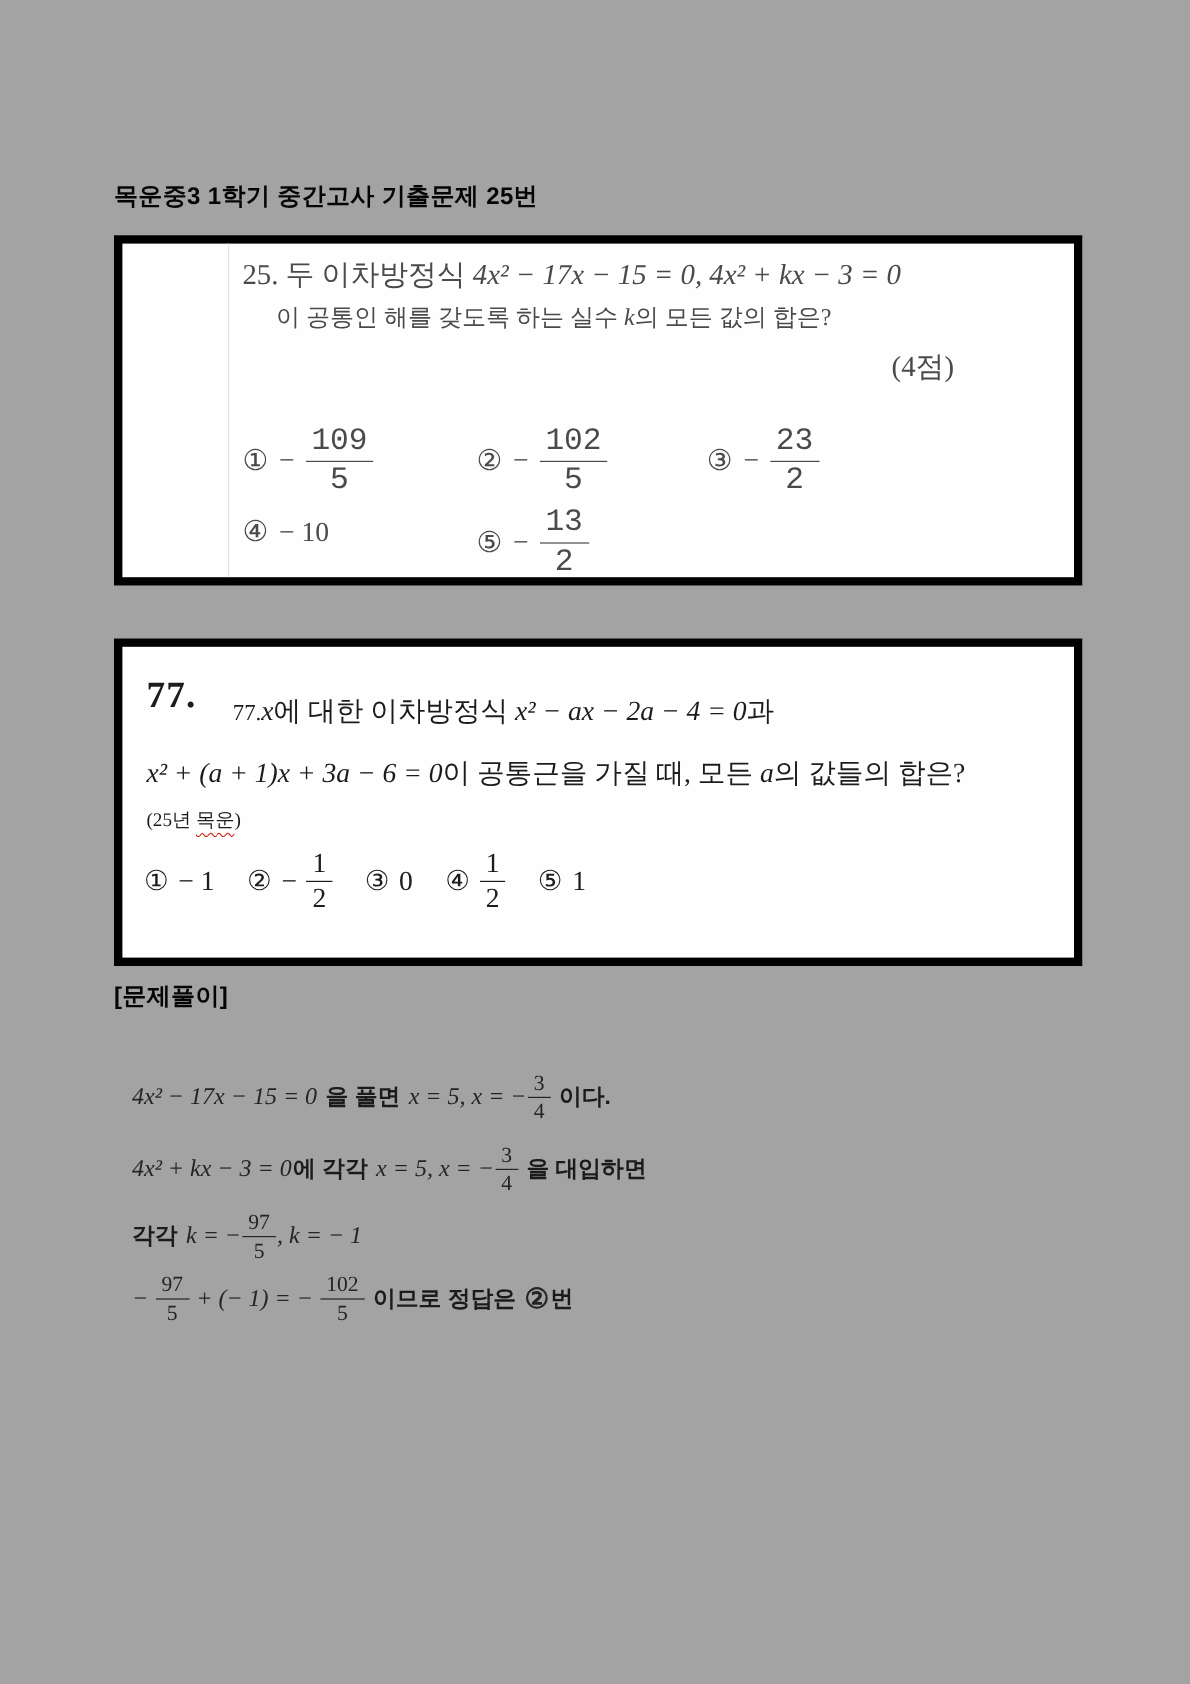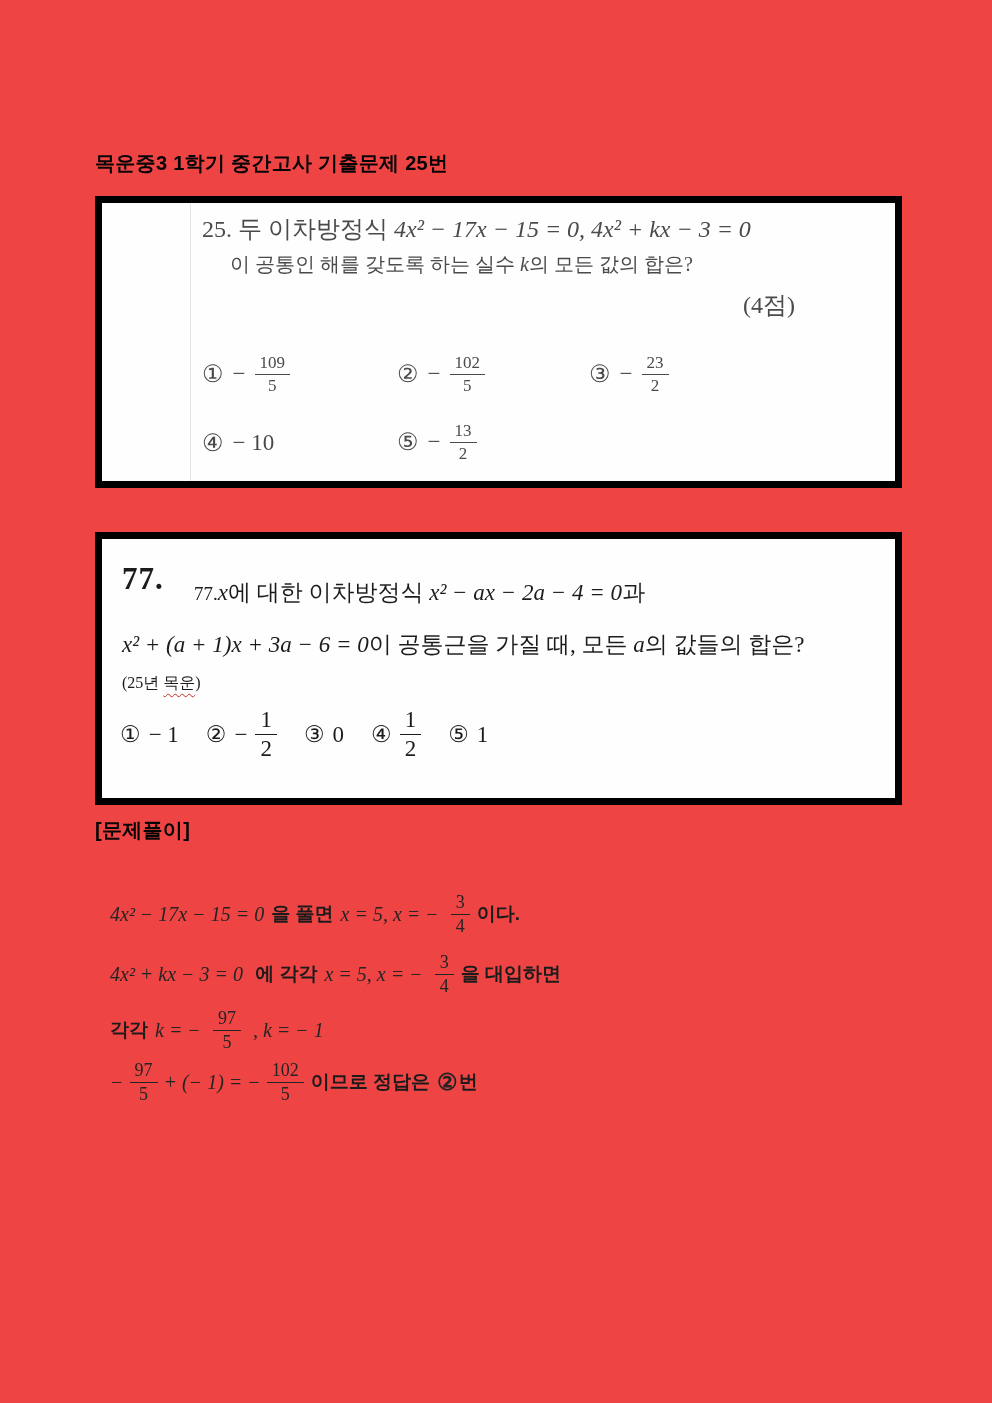--- a/index.html
+++ b/index.html
@@ -1,53 +1,53 @@
 <!DOCTYPE html>
 <html><head>
 <meta charset="utf-8">
 <style>
   html,body { margin:0; padding:0; background:#ffffff; }
   .page {
-    position:relative; width:992px; height:1403px; background:#ef4444;
+    position:relative; width:992px; height:1403px; background:#a3a3a3;
     font-family:"Liberation Sans","DejaVu Sans",sans-serif; color:#000;
     overflow:hidden;
   }
   .heading { position:absolute; font-size:20px; font-weight:600; color:#050505; letter-spacing:0.3px; }
   .qbox { position:absolute; width:793px; border:7px solid #000000; background:#fefefe; }
   .box1 { left:95px; top:196px; height:278px; }
   .box2 { left:95px; top:532px; height:259px; }
   .scanline { position:absolute; left:88px; top:0; width:1px; height:100%; background:#e4e4e2; }
   .scan { font-family:"Liberation Serif","DejaVu Serif",serif; }
   .box1 .scan { color:#4a4a48; }
   .box2 .scan { color:#1c1c1c; }
   .abs { position:absolute; white-space:nowrap; }
   .math { font-style:italic; }
   .frac { display:inline-flex; flex-direction:column; text-align:center; line-height:1.15; vertical-align:middle; }
   .frac .num { display:block; border-bottom:1.5px solid currentColor; padding:0 5px 1px; }
   .frac .den { display:block; padding-top:1px; }
   .choice { position:absolute; display:flex; align-items:center; gap:9px; font-size:23px; }
   .choice .marker { font-size:24px; }
-  .grp { display:inline-flex; align-items:center; gap:12px; }
+  .grp { display:inline-flex; align-items:center; gap:1px; }
   .q25l1 { left:100px; top:10px; font-size:24px; }
   .q25l2 { left:128px; top:48px; font-size:20px; }
   .q25pts { top:86px; right:100px; font-size:24px; }
   .bignum { left:20px; top:22px; font-size:31px; font-weight:bold; color:#0d0d0d; letter-spacing:1px; }
   .q77l1 { left:92px; top:38px; font-size:23px; }
   .q77prefix { font-size:19px; }
   .q77l2 { left:20px; top:90px; font-size:23px; }
   .q77src { left:20px; top:134px; font-size:16px; }
   .marked { text-decoration:underline wavy #cf2b1e; text-decoration-thickness:1px; text-underline-offset:5px; }
   .q77choices { left:18px; top:168px; gap:27px; font-size:23px; position:absolute; display:flex; align-items:center; color:#1c1c1c; font-family:"Liberation Serif","DejaVu Serif",serif; }
   .q77choices .item { display:inline-flex; align-items:center; gap:8px; }
   .sol-line { position:absolute; left:110px; display:flex; align-items:center; gap:7px;
               font-family:"Liberation Serif","DejaVu Serif",serif; font-size:20px; color:#242424; }
   .sol-line .frac { font-size:18px; }
   .ksol { font-family:"Liberation Sans","DejaVu Sans",sans-serif; font-weight:bold; font-size:19px; color:#1b1b1b; }
   .ans { font-weight:bold; font-size:23px; }
-  .frac22 { font-size:17px; }
+  .frac22 { font-size:26px;font-family:Liberation Mono, monospace; }
 </style>
 </head>
 <body>
 
 <div class="page">
 
   <div class="heading" style="left:95px; top:150px;">목운중3 1학기 중간고사 기출문제 25번</div>
 
   <div class="qbox box1">
     <div class="scanline"></div>

